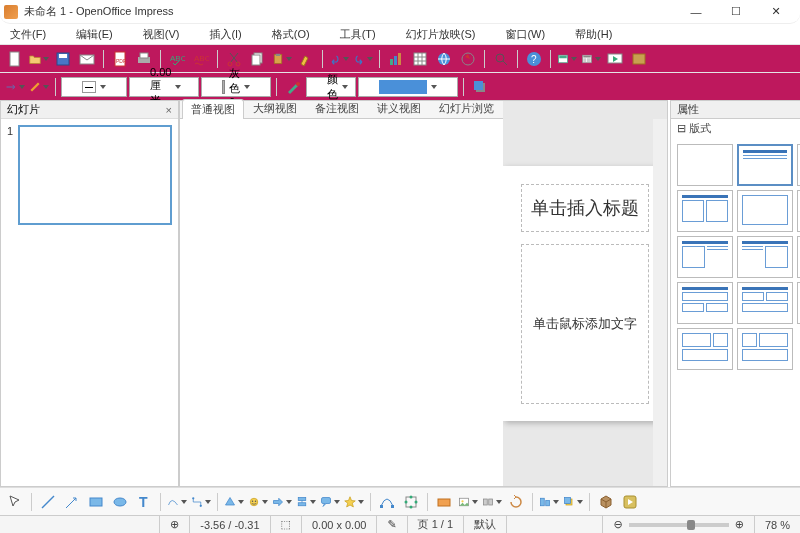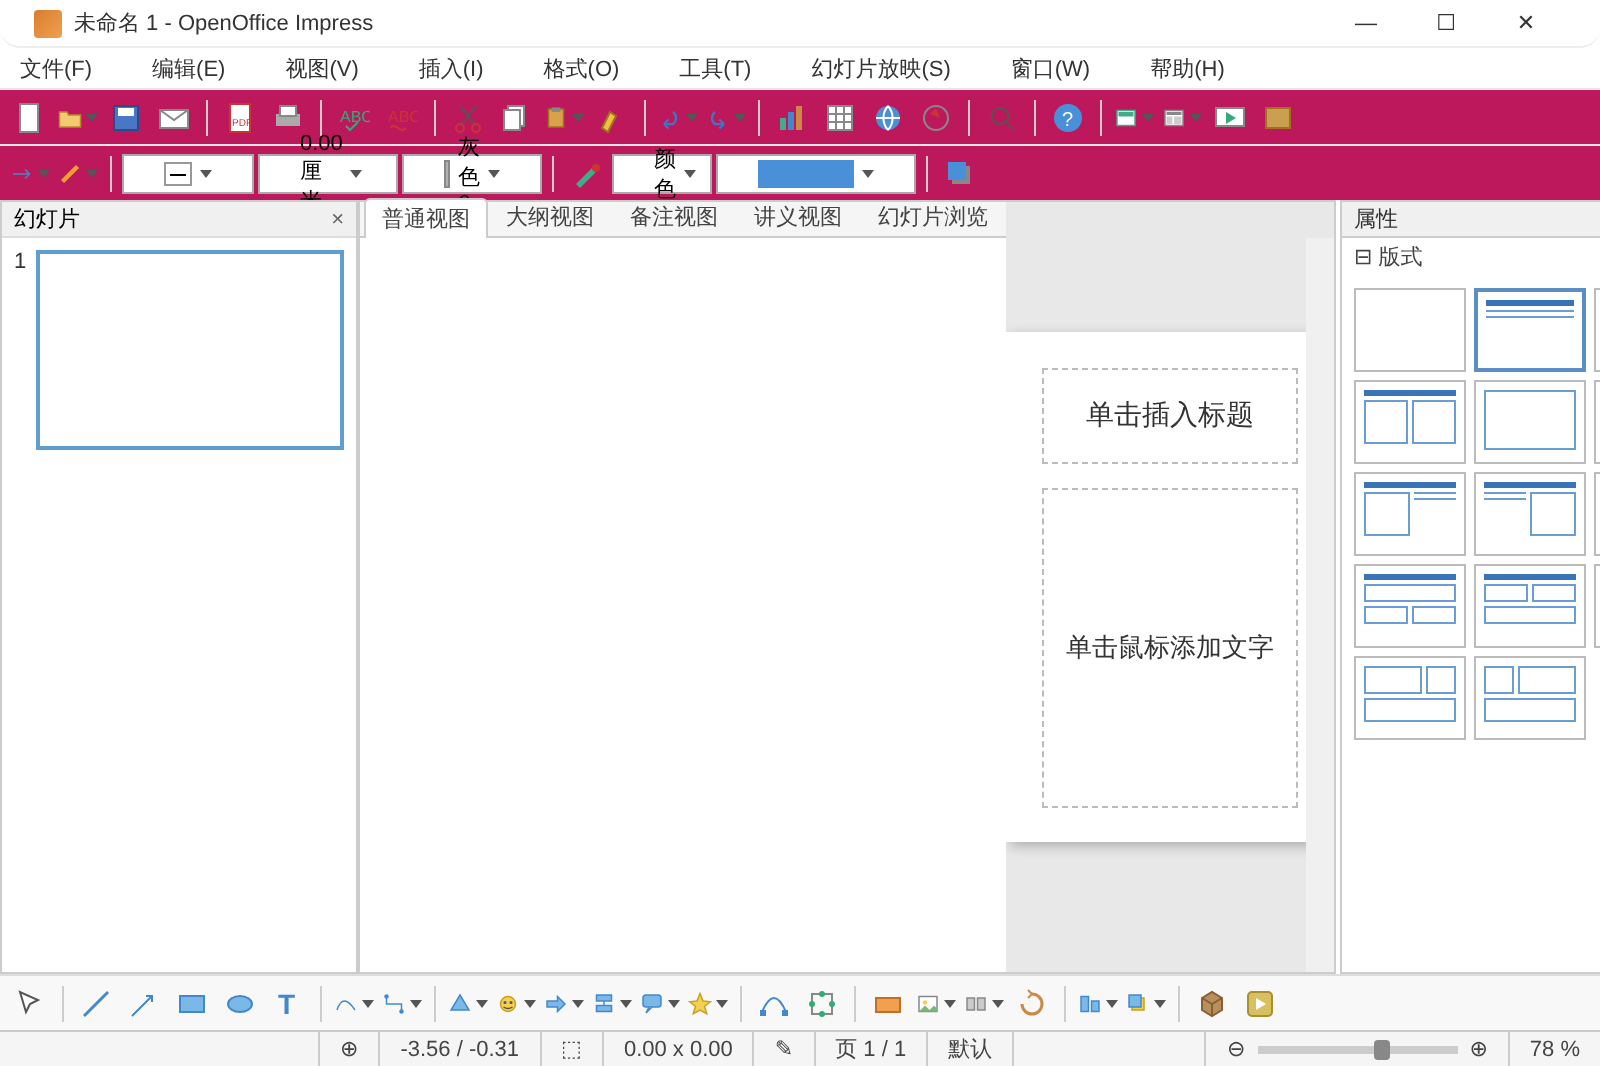--- a/index.html
+++ b/index.html
@@ -1,17 +1,17 @@
 <!DOCTYPE html>
 <html><head>
 <meta charset="utf-8">
 <style>
 * { margin: 0; padding: 0; box-sizing: border-box; }
 body { font-family: "Microsoft YaHei", Tahoma, sans-serif; font-size: 11px; background: #fff; overflow: hidden; width: 800px; height: 533px; position: relative; }
-.titlebar { height: 24px; display: flex; align-items: center; padding: 0 17px; background: #fff; border-bottom: 1px solid #eee; border-radius: 10px; }
+.titlebar { height: 24px; display: flex; align-items: center; padding: 0 4px; background: #fff; border-bottom: 1px solid #eee; border-radius: 10px; }
 .titlebar .icon { width: 14px; height: 14px; margin-right: 6px; background: linear-gradient(135deg,#d97d2e,#f0a050); border-radius: 2px; }
 .titlebar .title { flex: 1; color: #333; }
 .win-btns { display: flex; gap: 0; }
 .win-btn { width: 40px; height: 24px; display: flex; align-items: center; justify-content: center; color: #333; }
 .menubar { height: 20px; display: flex; align-items: center; padding: 0 4px; gap: 18px; }
 .menu-item { padding: 2px 6px; color: #333; }
 .toolbar { height: 28px; display: flex; align-items: center; padding: 0 4px; gap: 2px; border-top: 1px solid #e5e5e5; background: #be185d; }
 .tbtn { width: 22px; height: 22px; display: flex; align-items: center; justify-content: center; border: 1px solid transparent; border-radius: 2px; position: relative; }
 .tbtn svg { width: 16px; height: 16px; }
 .drop::after { content: ""; border-left: 3px solid transparent; border-right: 3px solid transparent; border-top: 4px solid #555; margin-left: 2px; }
@@ -29,21 +29,21 @@
 .thumb-wrap { display: flex; gap: 3px; }
 .thumb-num { width: 8px; color: #333; }
 .thumb { width: 154px; height: 100px; border: 2px solid #5f9dd0; background: #fff; }
 .workspace { flex: 1; display: flex; flex-direction: row; border: 1px solid #ccc; }
 .view-tabs { height: 18px; background: #f5f5f5; display: flex; align-items: flex-end; padding-left: 2px; border-bottom: 1px solid #ccc; }
 .vtab { padding: 2px 8px; font-size: 11px; color: #444; border: 1px solid transparent; border-bottom: none; }
 .vtab.active { background: #fff; border-color: #ccc; border-radius: 3px 3px 0 0; position: relative; top: 1px; }
 .canvas-area { flex: 1; background: #e8e8e8; display: flex; align-items: center; justify-content: center; overflow: hidden; position: relative; }
 .slide { width: 340px; height: 255px; background: #fff; box-shadow: 2px 2px 6px rgba(0,0,0,0.25); padding: 18px; }
 .placeholder { border: 1px dashed #bbb; display: flex; align-items: center; justify-content: center; color: #333; }
-.ph-title { height: 48px; font-size: 14px; margin-bottom: 12px; }
+.ph-title { height: 48px; font-size: 18px; margin-bottom: 12px; }
 .ph-body { height: 160px; font-size: 13px; }
 .splitter-h { height: 4px; background: #e0e0e0; }
 .scrollbar-v { position: absolute; right: 0; top: 18px; bottom: 0; width: 14px; background: #f0f0f0; }
 .props { width: 200px; border: 1px solid #ccc; margin-left: 2px; display: flex; flex-direction: column; }
 .props-hdr { height: 18px; background: #f0f0f0; color: #333; display: flex; align-items: center; justify-content: space-between; padding: 0 6px; border-bottom: 1px solid #ccc; }
 .props-sub { padding: 2px 6px; font-size: 11px; color: #444; }
 .layouts { flex: 1; padding: 6px; display: grid; grid-template-columns: repeat(3, 1fr); gap: 4px; align-content: start; overflow: hidden; }
 .layout { width: 56px; height: 42px; border: 1px solid #bbb; background: #fff; padding: 4px; position: relative; }
 .layout.sel { border: 2px solid #5b8ec4; }
 .l-title { height: 3px; background: #3a74b8; margin-bottom: 2px; }

